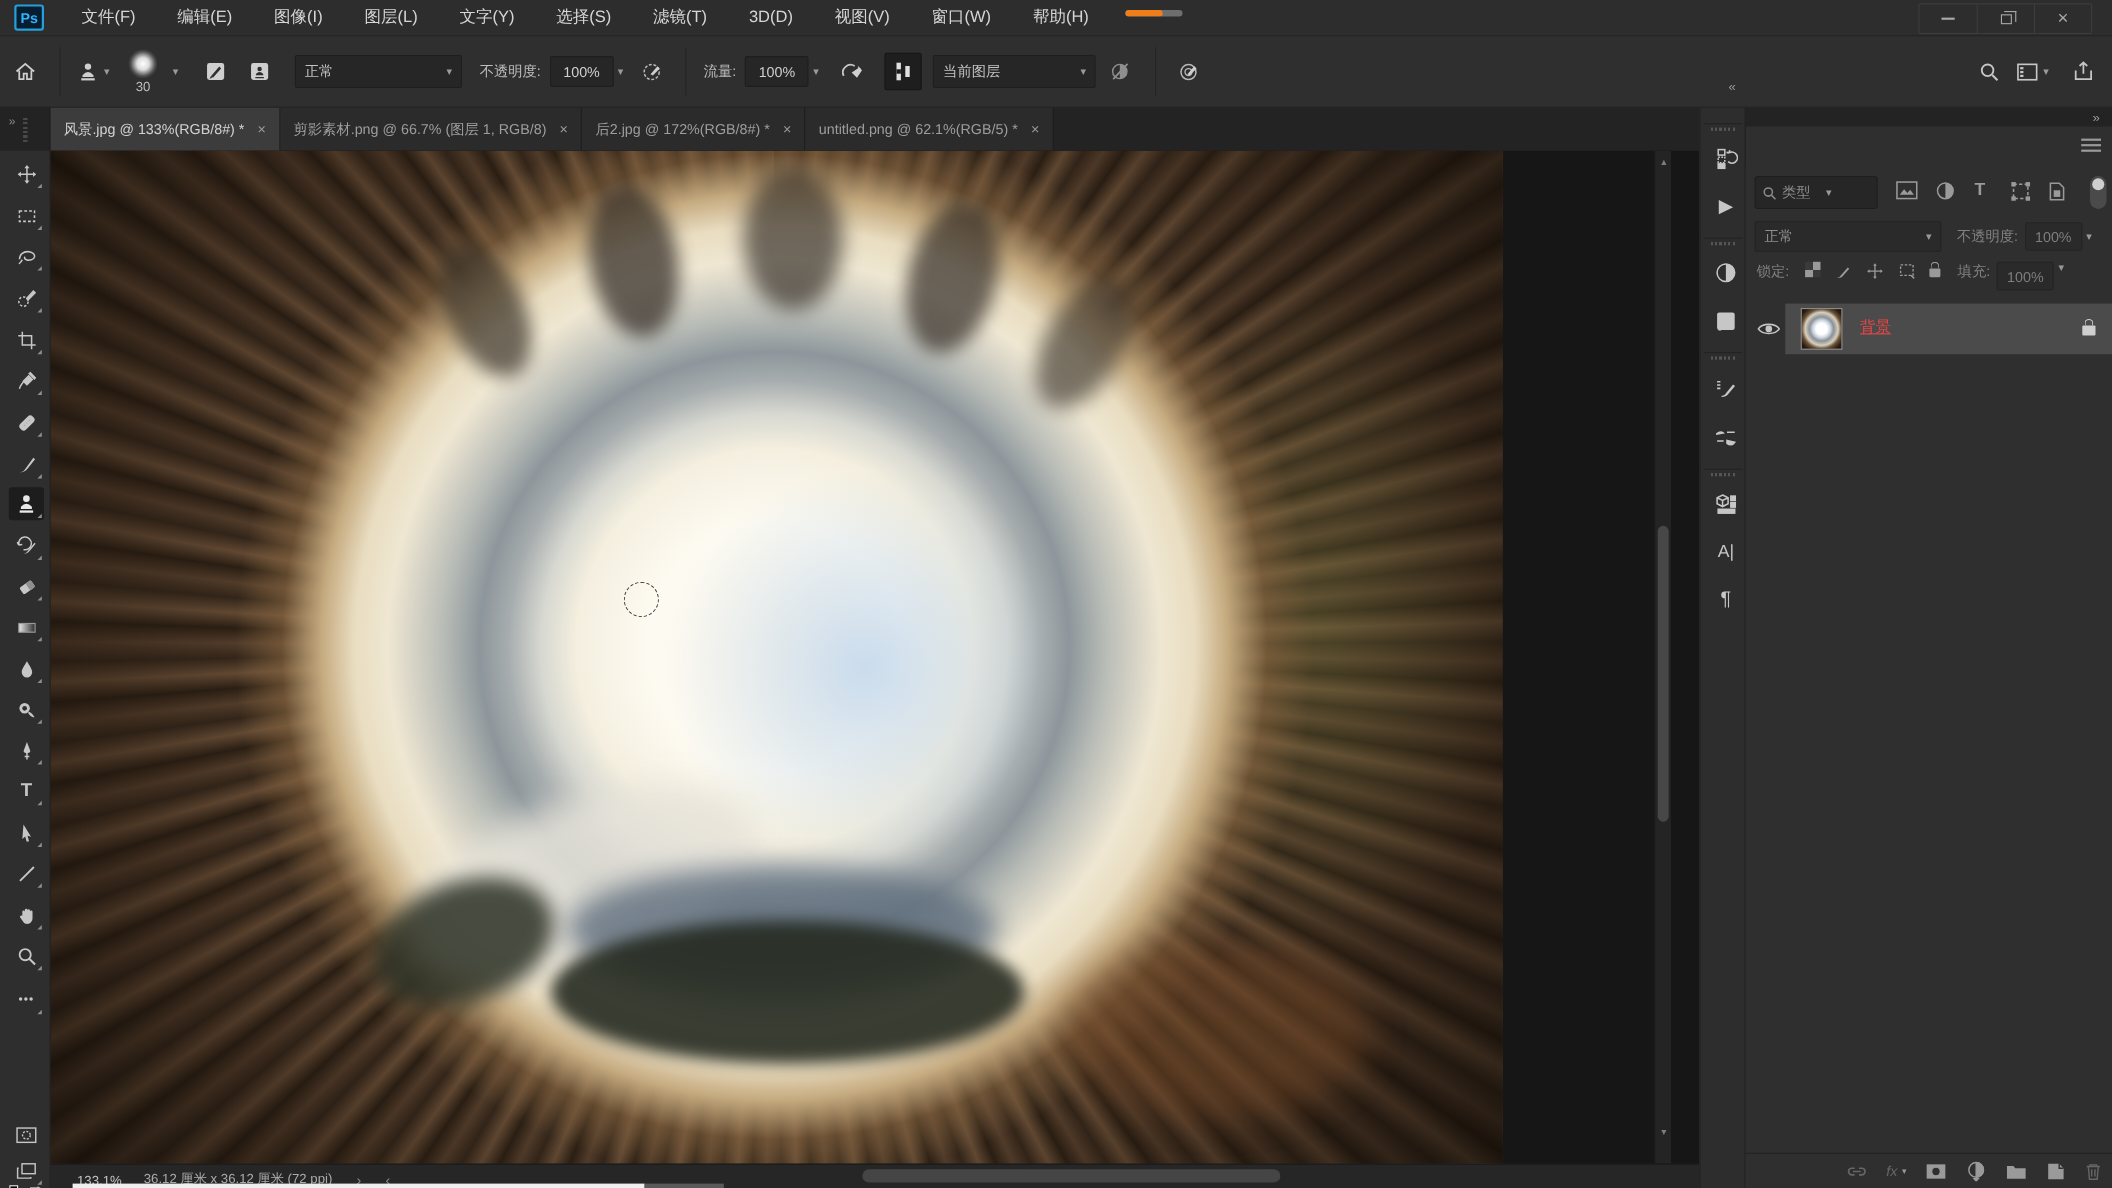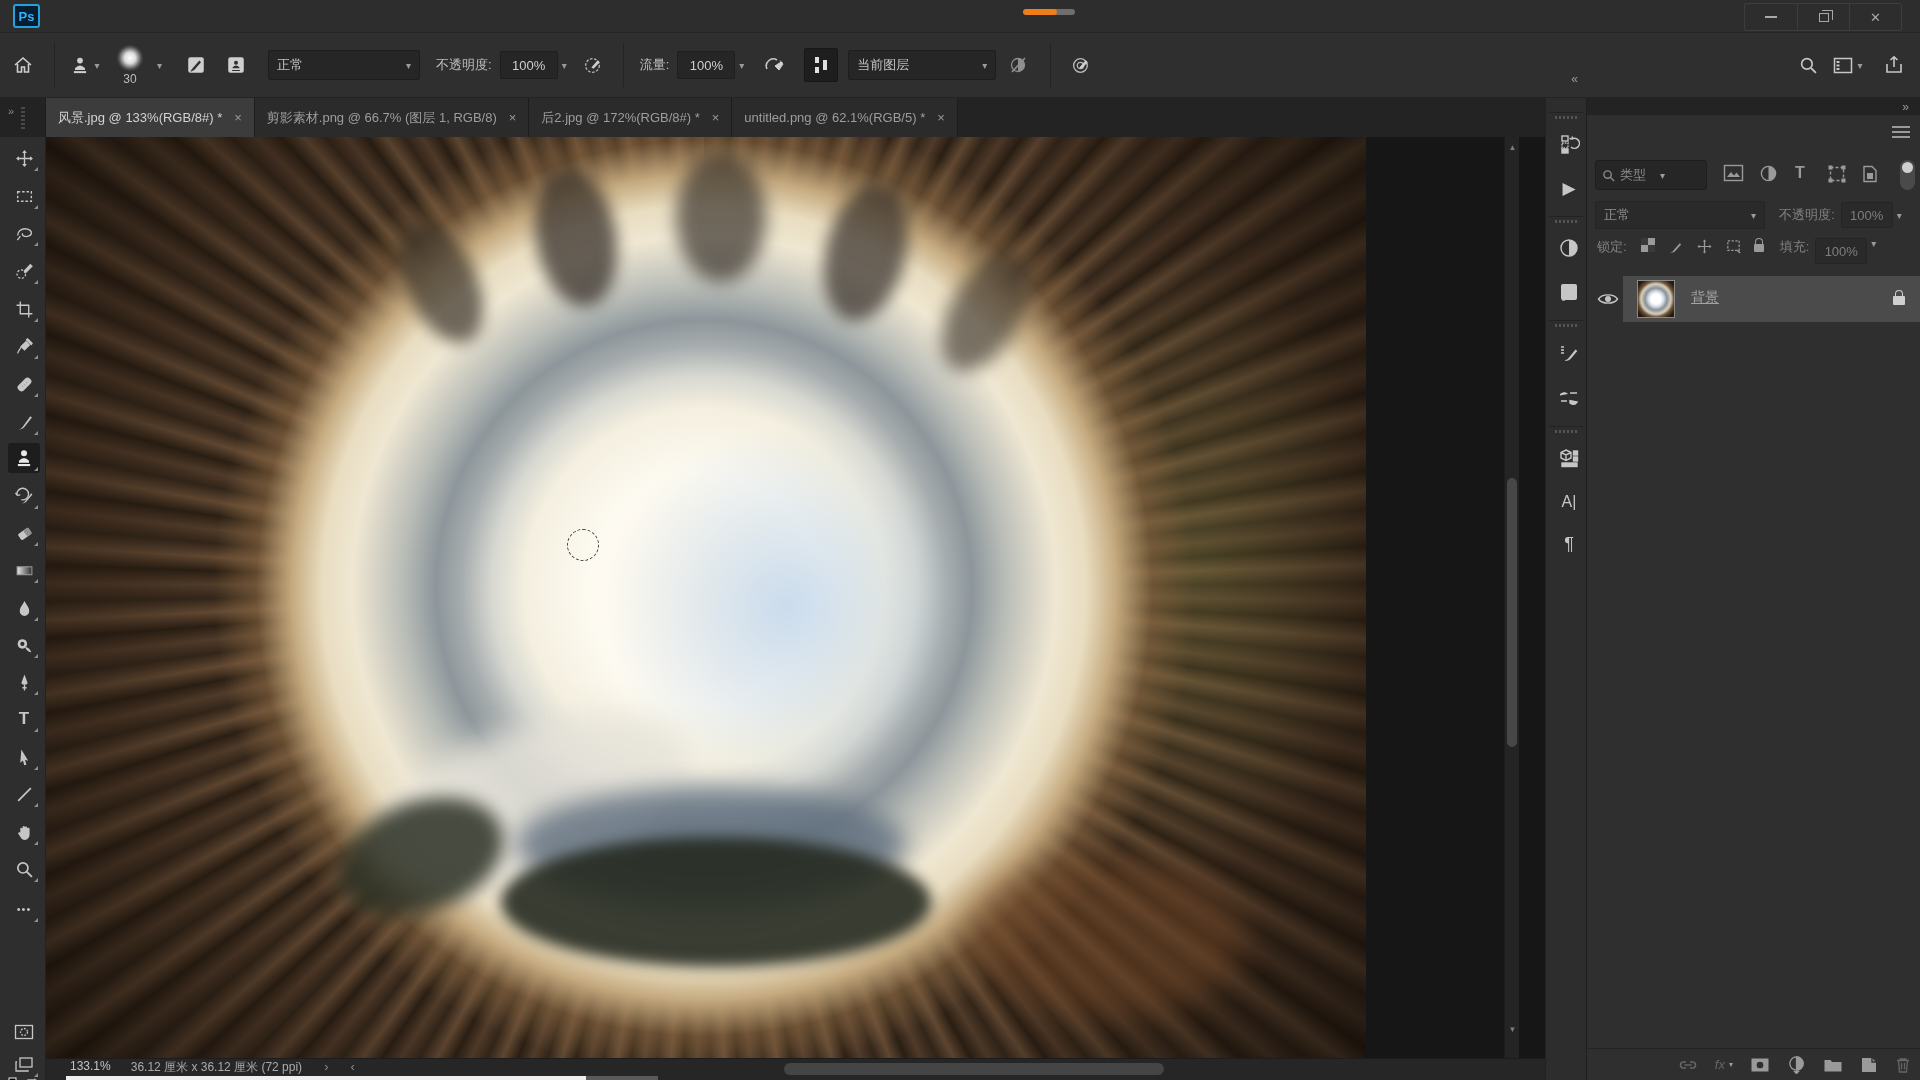--- a/index.html
+++ b/index.html
@@ -84,21 +84,21 @@
   .blob { position:absolute; border-radius:50%; }
   #cursor-ring { position:absolute; left:521px; top:392px; width:32px; height:32px; border-radius:50%;
     border:1.5px dashed rgba(20,20,20,.8); box-shadow:0 0 0 1px rgba(255,255,255,.25); }
   
   #vscroll { left:1458px; top:0px; width:15px; height:921px; background:#242424; border-left:1px solid #1d1d1d; }
   .scroll-arrow { position:absolute; left:0; width:15px; color:#7d7d7d; font-size:8px; text-align:center; }
   #vthumb { position:absolute; left:2px; top:341px; width:10px; height:269px; background:#474747; border-radius:5px; }
 
   
   #statusbar { left:46px; top:1058px; width:1499px; height:22px; background:#262626;
-    border-top:1px solid #1c1c1c; display:flex; align-items:flex-start; font-size:12px; color:#ababab; }
+    border-top:1px solid #1c1c1c; display:flex; align-items:flex-end; font-size:12px; color:#ababab; }
   #zoom-field { margin-left:24px; color:#c4c4c4; }
   #doc-dims { margin-left:20px; }
   .status-chev { margin-left:22px; color:#8a8a8a; font-size:13px; }
   #hthumb { position:absolute; left:738px; top:4px; width:380px; height:12px; background:#454545; border-radius:6px; }
   #playbar-white { left:66px; top:1076px; width:520px; height:4px; background:#efefef; z-index:5; }
   #playbar-gray { left:586px; top:1076px; width:72px; height:4px; background:#5a5a5a; z-index:5; }
 
   
   #dockstrip { left:1545px; top:98px; width:41px; height:982px; background:#2d2d2d; border-left:1px solid #222; }
   #dock-collapse { position:absolute; right:8px; top:-26px; color:#9a9a9a; font-size:12px; }
@@ -143,41 +143,54 @@
   .lock-ico svg { stroke:#9a9a9a; fill:none; stroke-width:1.3; }
   #checker { width:14px; height:14px; margin-left:14px;
     background:conic-gradient(#9a9a9a 0 25%, #3a3a3a 0 50%, #9a9a9a 0 75%, #3a3a3a 0); }
 
   #layer-row { position:absolute; left:0; top:124px; width:334px; height:46px; }
   #layer-row-hl { position:absolute; left:36px; top:0; width:298px; height:46px; background:#4b4b4b; }
   #eye-ico { position:absolute; left:10px; top:15px; }
   #layer-thumb { position:absolute; left:50px; top:4px; width:38px; height:38px; border:1px solid #8a8a8a;
     background:
       radial-gradient(circle at 50% 50%, #fff 0 5px, #cdd6e0 8px, #8b9197 11px, #d6cfbe 15px, #6b5136 18px, #2a1c11 22px, #1c120a 100%); }
-  #layer-name { position:absolute; left:104px; top:13px; color:#a3a3a3; font-size:14px;text-decoration:underline; }
+  #layer-name { position:absolute; left:104px; top:13px; color:#ef4444; font-size:14px;text-decoration:underline; }
   #layer-lock { position:absolute; right:16px; top:14px; }
 
   #panel-footer { position:absolute; left:0; bottom:0; width:334px; height:32px; background:#2f2f2f;
     border-top:1px solid #232323; display:flex; align-items:center; justify-content:flex-end; padding-right:10px; gap:17px; }
   .foot-ico { color:#9a9a9a; display:flex; align-items:center; }
   .foot-ico svg { stroke:#9a9a9a; fill:none; stroke-width:1.3; }
   .foot-ico.dim svg { stroke:#666; }
   .foot-ico.dim { color:#666; }
   #fx-foot { font-size:13px; font-style:italic; }
   .lock-body { width:10px; height:8px; background:#9a9a9a; border-radius:1px; }
   .lock-shackle { width:8px; height:6px; border:1.5px solid #9a9a9a; border-bottom:none;
     border-radius:4px 4px 0 0; margin:0 auto; }
 </style>
 </head>
 <body>
 
 <div id="root">
 
   <div id="titlebar" class="abs">
     <div id="ps-logo" class="abs">Ps</div>
+    <div id="menus" class="abs">
+      <div class="menu-item">文件(F)</div>
+      <div class="menu-item">编辑(E)</div>
+      <div class="menu-item">图像(I)</div>
+      <div class="menu-item">图层(L)</div>
+      <div class="menu-item">文字(Y)</div>
+      <div class="menu-item">选择(S)</div>
+      <div class="menu-item">滤镜(T)</div>
+      <div class="menu-item">3D(D)</div>
+      <div class="menu-item">视图(V)</div>
+      <div class="menu-item">窗口(W)</div>
+      <div class="menu-item">帮助(H)</div>
+    </div>
     <div id="progress-pill" class="abs">
       <div id="progress-fill" style="width:65%"></div>
     </div>
     <div id="win-controls" class="abs">
       <div class="win-btn">
           <span class="min-glyph"></span>
         </div>
       <div class="win-btn">
           <span class="max-glyph"></span>
         </div>

